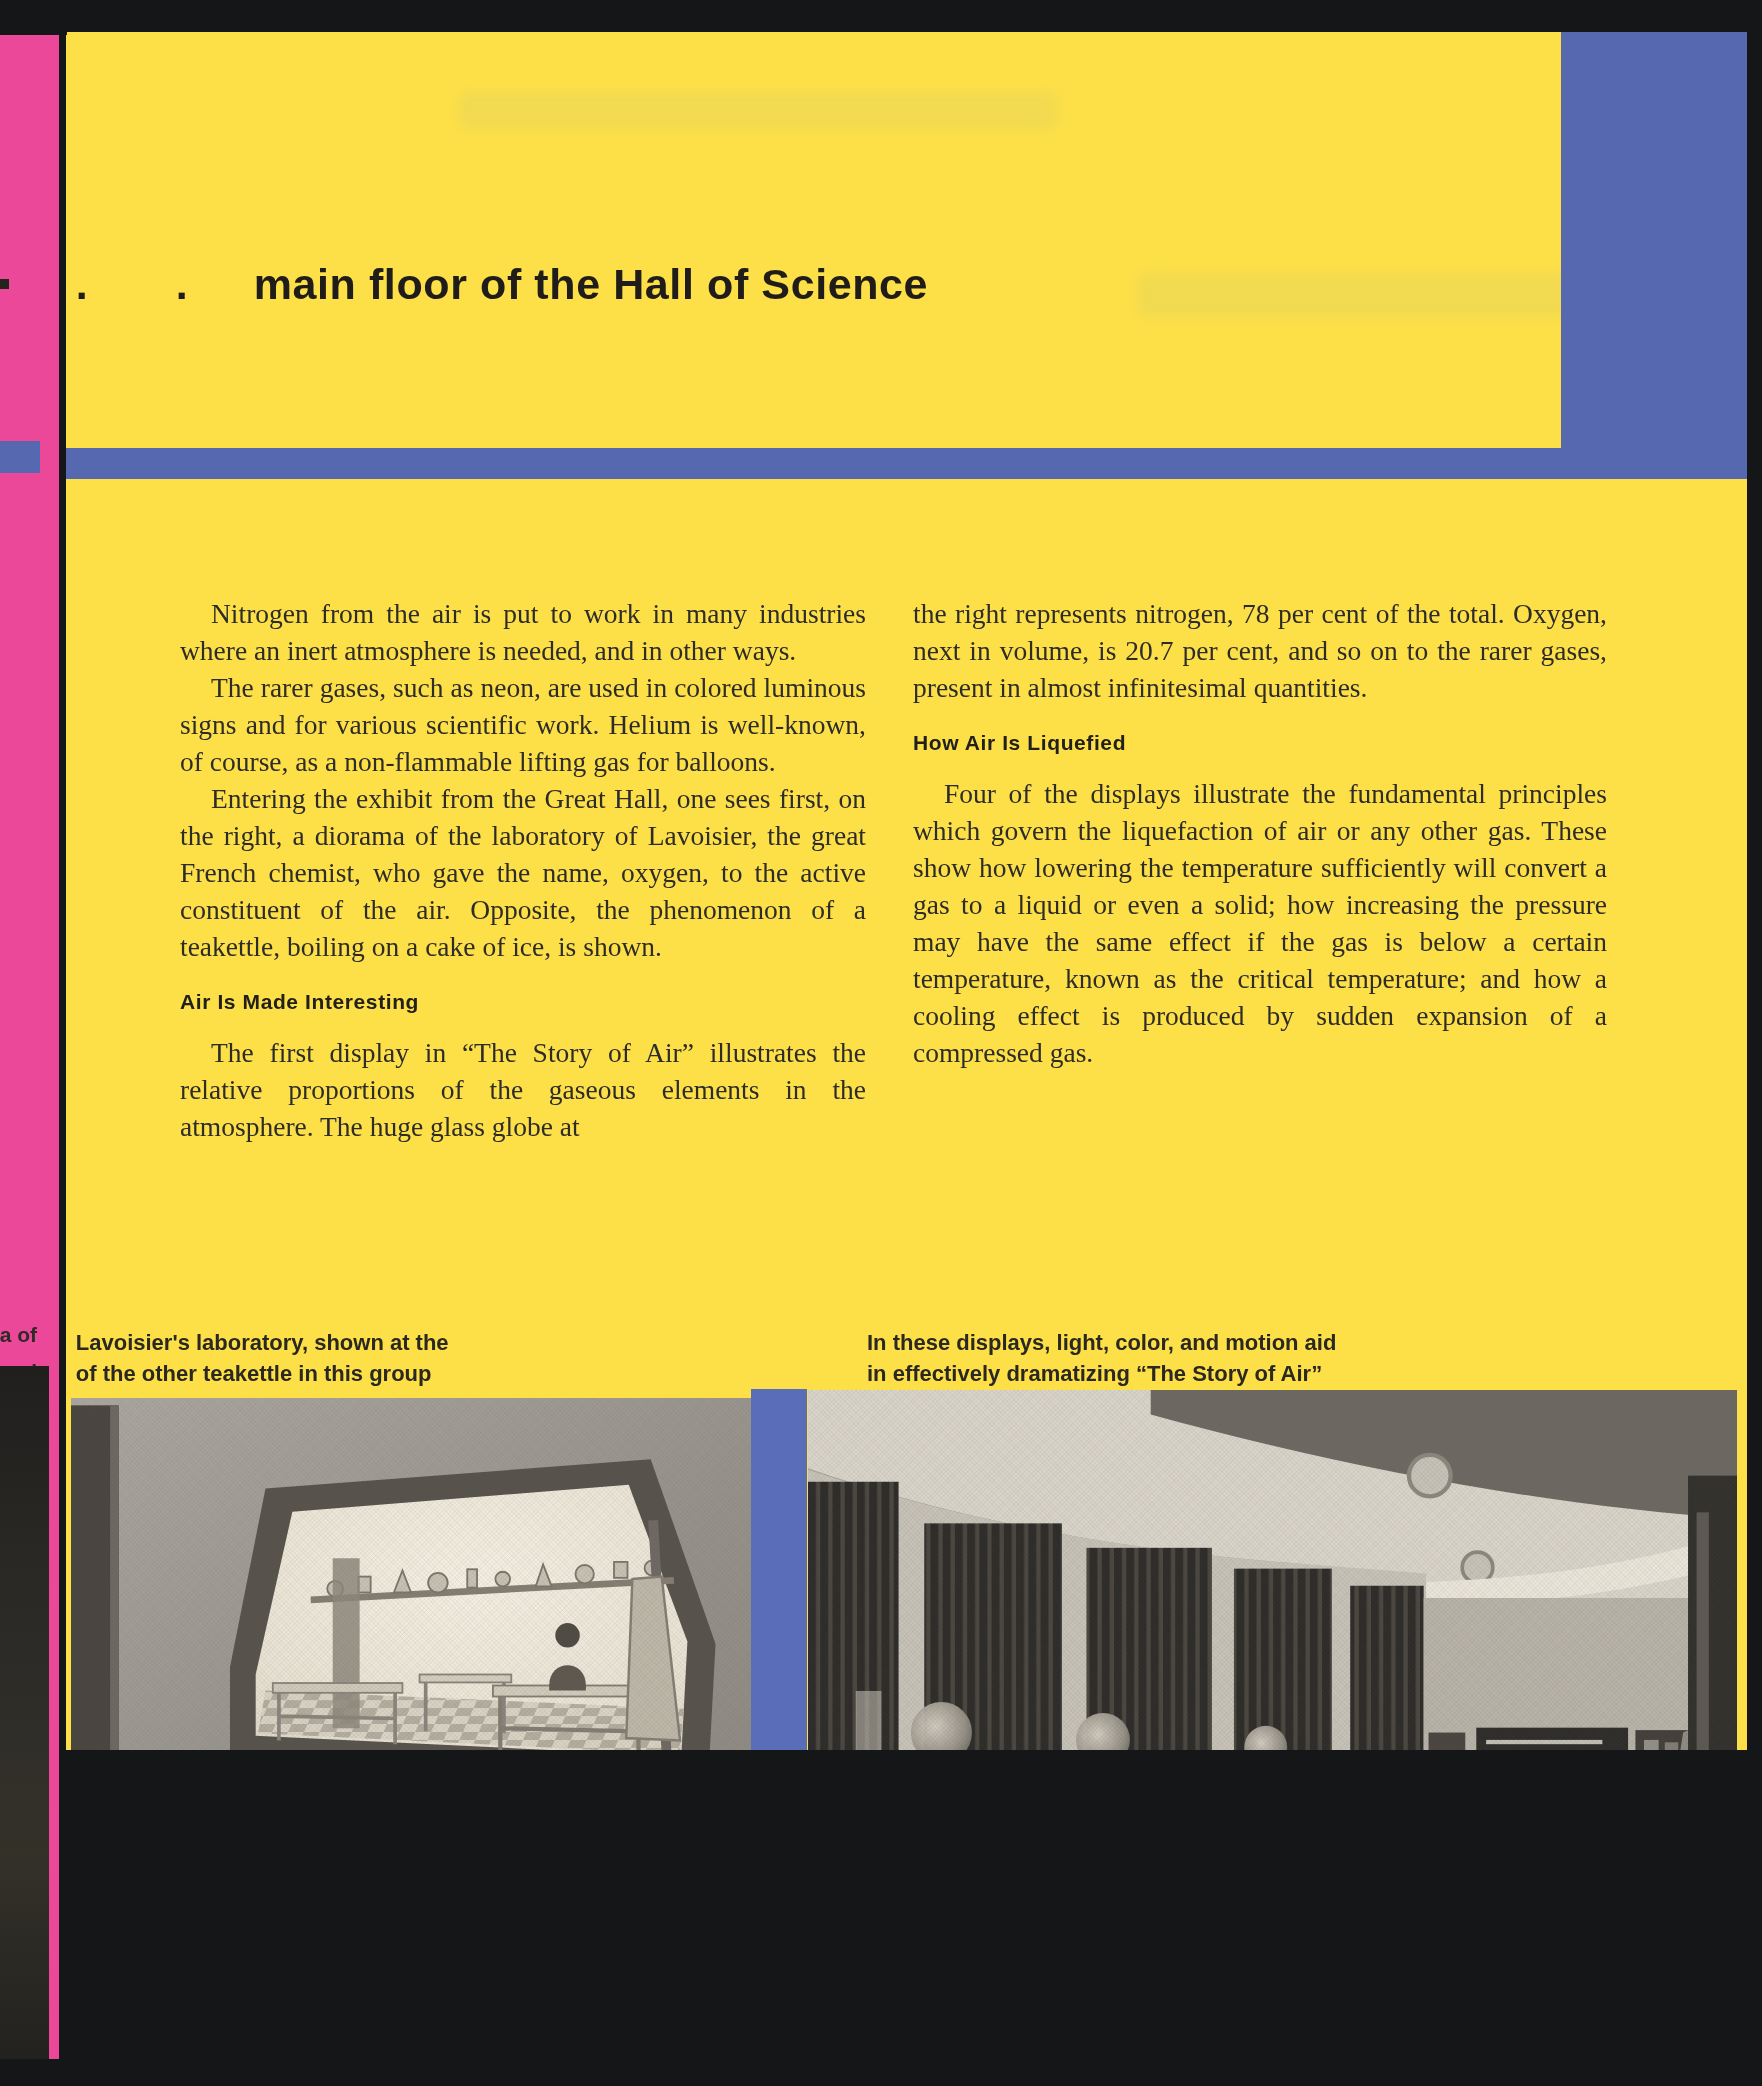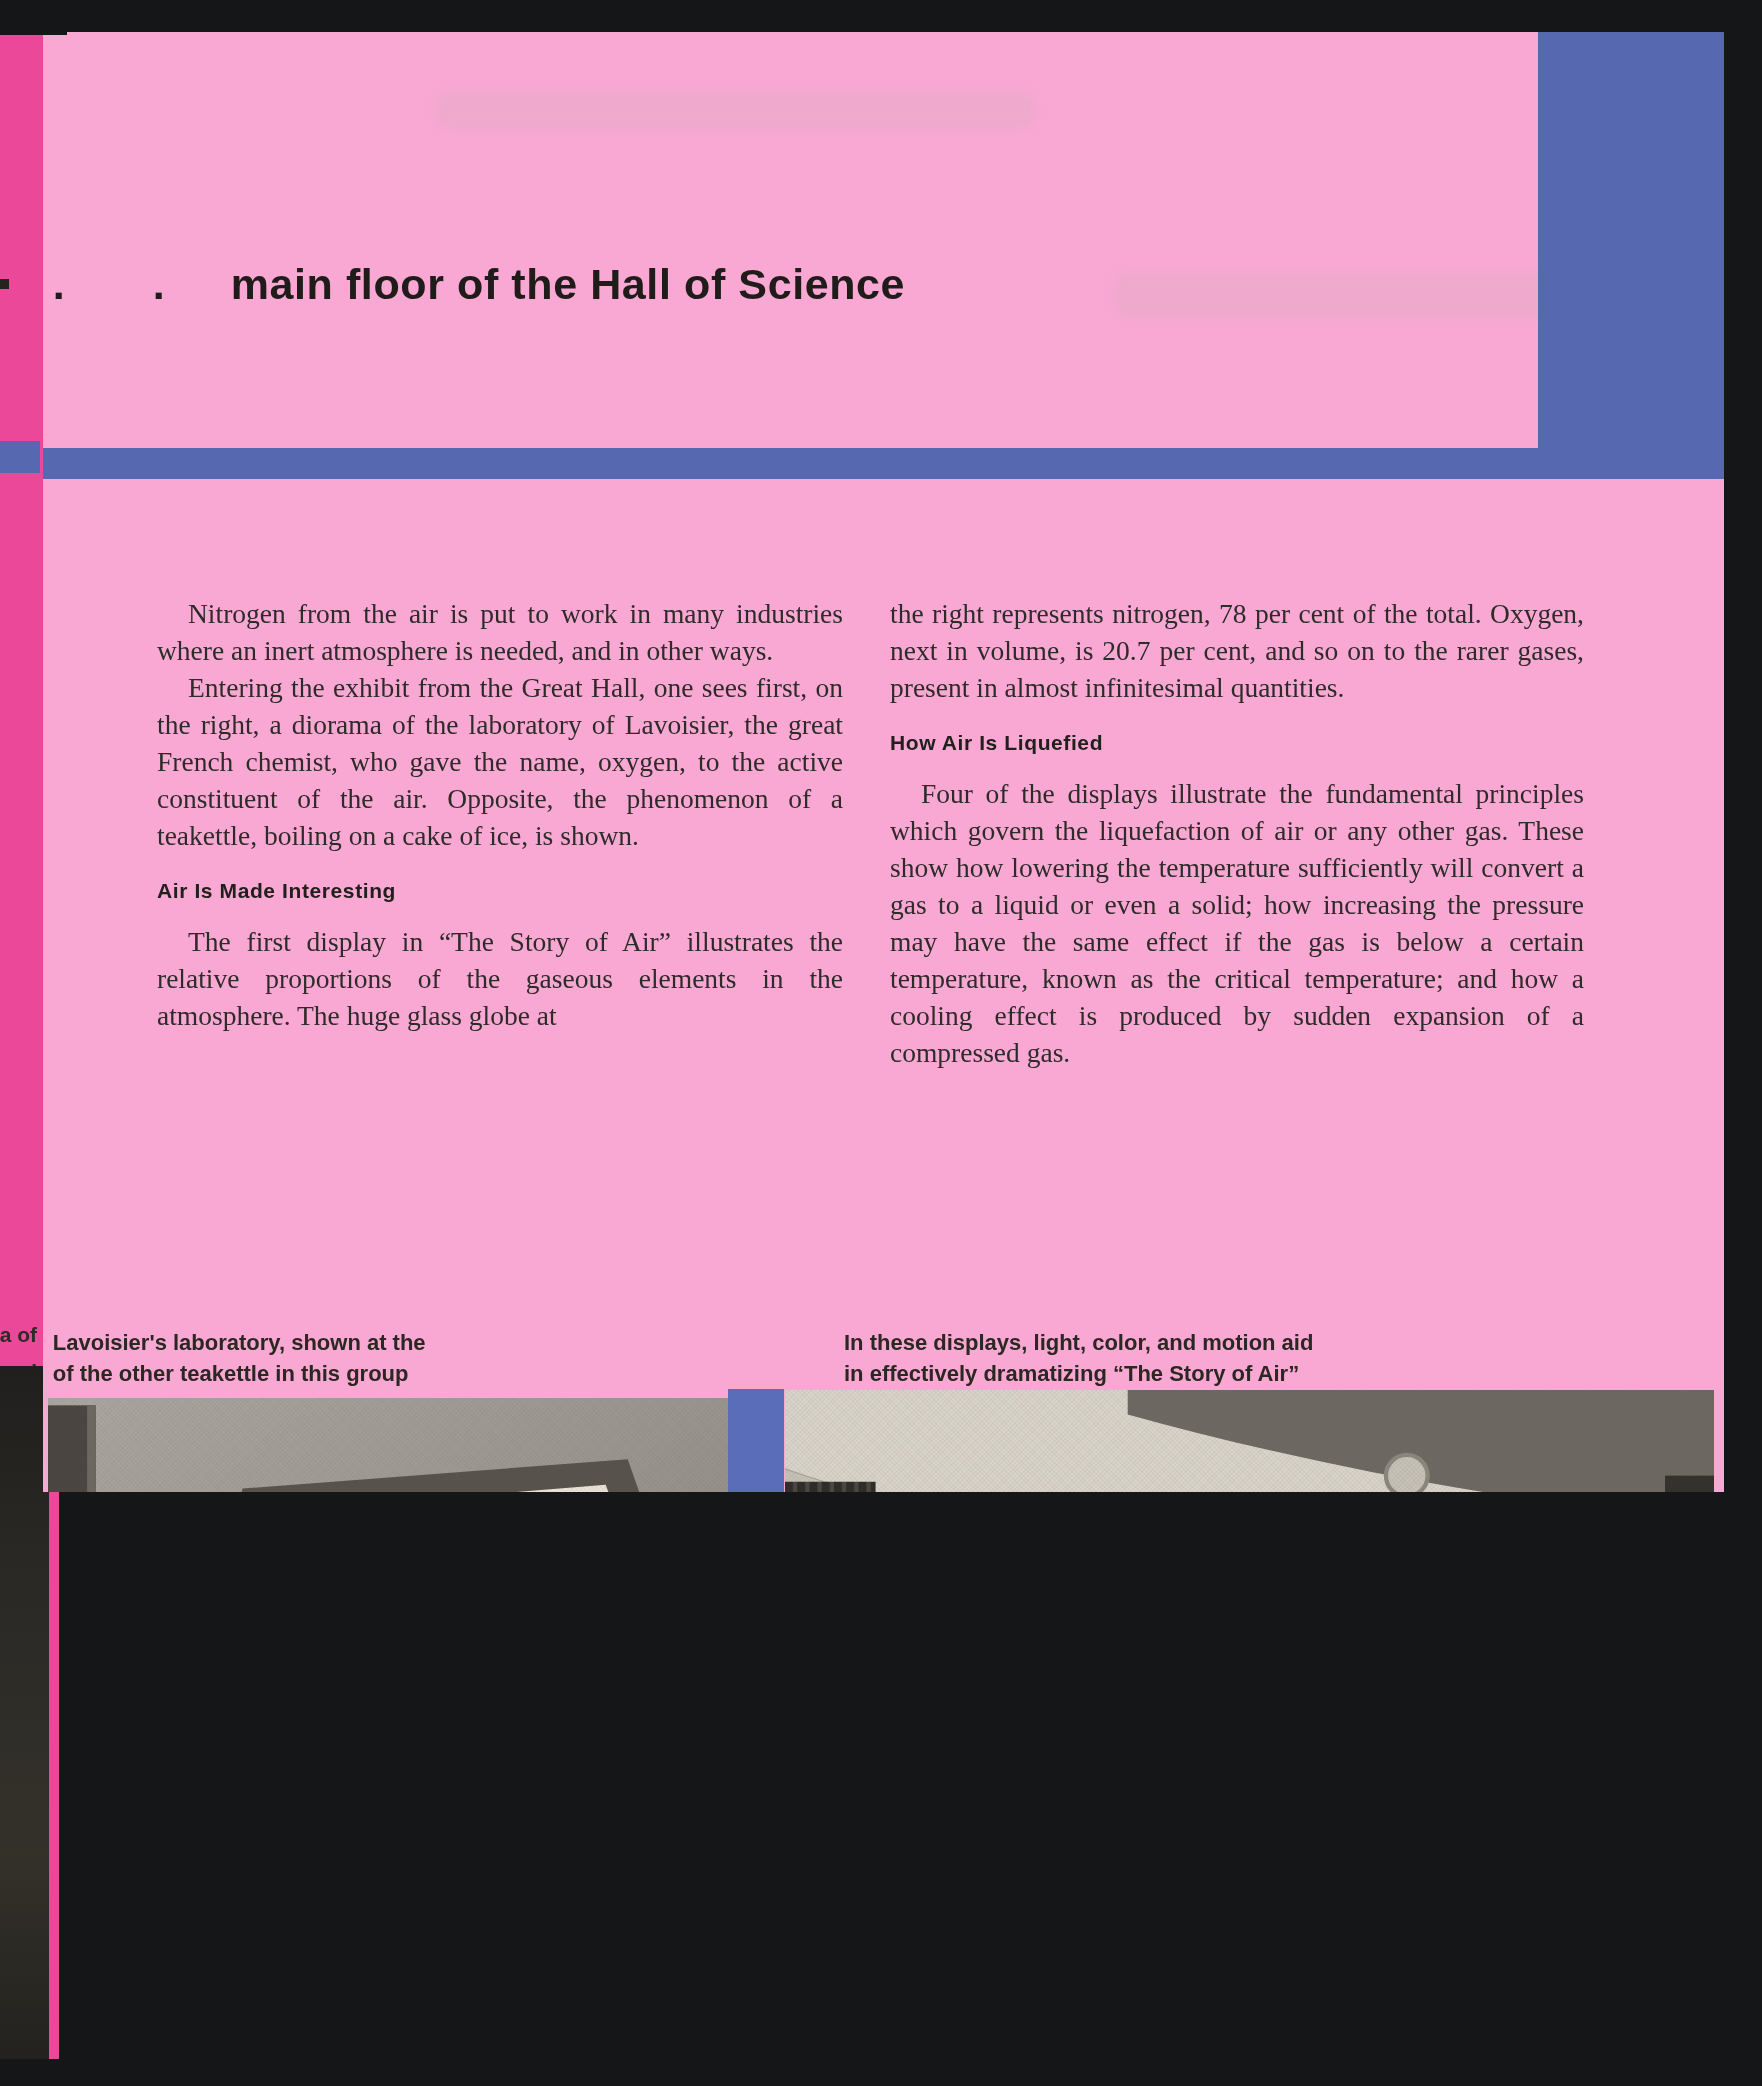--- a/index.html
+++ b/index.html
@@ -27,22 +27,22 @@
   .spine-photo{
     position:absolute;left:0;top:1332px;width:49px;height:693px;
     background:
       radial-gradient(110px 245px at -37px 330px, rgba(214,209,196,0.85) 0 24%, rgba(214,209,196,0) 27%),
       radial-gradient(135px 318px at -49px 526px, rgba(188,183,170,0.7) 0 22%, rgba(188,183,170,0) 26%),
       linear-gradient(180deg,#201f1d 0%,#2b2a27 35%,#343129 70%,#23221f 100%);
   }
 
   
   .page{
-    position:absolute;left:43px;top:32px;width:1681px;height:1460px;
-    background:#f9a8d4;overflow:hidden;z-index:2;
+    position:absolute;left:66px;top:32px;width:1681px;height:1718px;
+    background:#fde047;overflow:hidden;z-index:2;
   }
   .bar-horizontal{position:absolute;left:0;top:416px;width:1681px;height:31px;background:#5568b0;}
   .bar-vertical{position:absolute;left:1495px;top:0;width:186px;height:447px;background:#5568b0;}
 
   .ghost{position:absolute;background:rgba(168,184,160,0.12);filter:blur(5.5px);border-radius:12.2px;}
   .ghost.g1{left:392px;top:59px;width:600px;height:39px;}
   .ghost.g2{left:1071px;top:240px;width:441px;height:46px;}
 
   .page-title{
     position:absolute;left:9.8px;top:228px;width:1468px;
@@ -113,20 +113,21 @@
 
   <div class="bar-horizontal" data-name="horizontal-accent-bar"></div>
   <div class="bar-vertical" data-name="vertical-accent-bar"></div>
 
   <div class="page-title" data-name="page-title">
     <span class="dots" data-name="title-leader-dots">. .</span><span data-name="title-text">main floor of the Hall of Science</span>
   </div>
 
   <div class="col col-left" data-name="body-column-left">
       <p class="body-p" data-name="body-paragraph">Nitrogen from the air is put to work in many industries where an inert atmosphere is needed, and in other ways.</p>
+      <p class="body-p" data-name="body-paragraph">The rarer gases, such as neon, are used in colored luminous signs and for various scientific work. Helium is well-known, of course, as a non-flammable lifting gas for balloons.</p>
       <p class="body-p" data-name="body-paragraph">Entering the exhibit from the Great Hall, one sees first, on the right, a diorama of the laboratory of Lavoisier, the great French chemist, who gave the name, oxygen, to the active constituent of the air. Opposite, the phenomenon of a teakettle, boiling on a cake of ice, is shown.</p>
       <h3 class="col-heading" data-name="section-heading">Air Is Made Interesting</h3>
       <p class="body-p" data-name="body-paragraph">The first display in “The Story of Air” illustrates the relative proportions of the gaseous elements in the atmosphere. The huge glass globe at</p>
     </div>
   <div class="col col-right" data-name="body-column-right">
       <p class="body-p noindent" data-name="body-paragraph">the right represents nitrogen, 78 per cent of the total. Oxygen, next in volume, is 20.7 per cent, and so on to the rarer gases, present in almost infinitesimal quantities.</p>
       <h3 class="col-heading" data-name="section-heading">How Air Is Liquefied</h3>
       <p class="body-p" data-name="body-paragraph">Four of the displays illustrate the fundamental principles which govern the liquefaction of air or any other gas. These show how lowering the temperature sufficiently will convert a gas to a liquid or even a solid; how increasing the pressure may have the same effect if the gas is below a certain temperature, known as the critical temperature; and how a cooling effect is produced by sudden expansion of a compressed gas.</p>
     </div>
 

